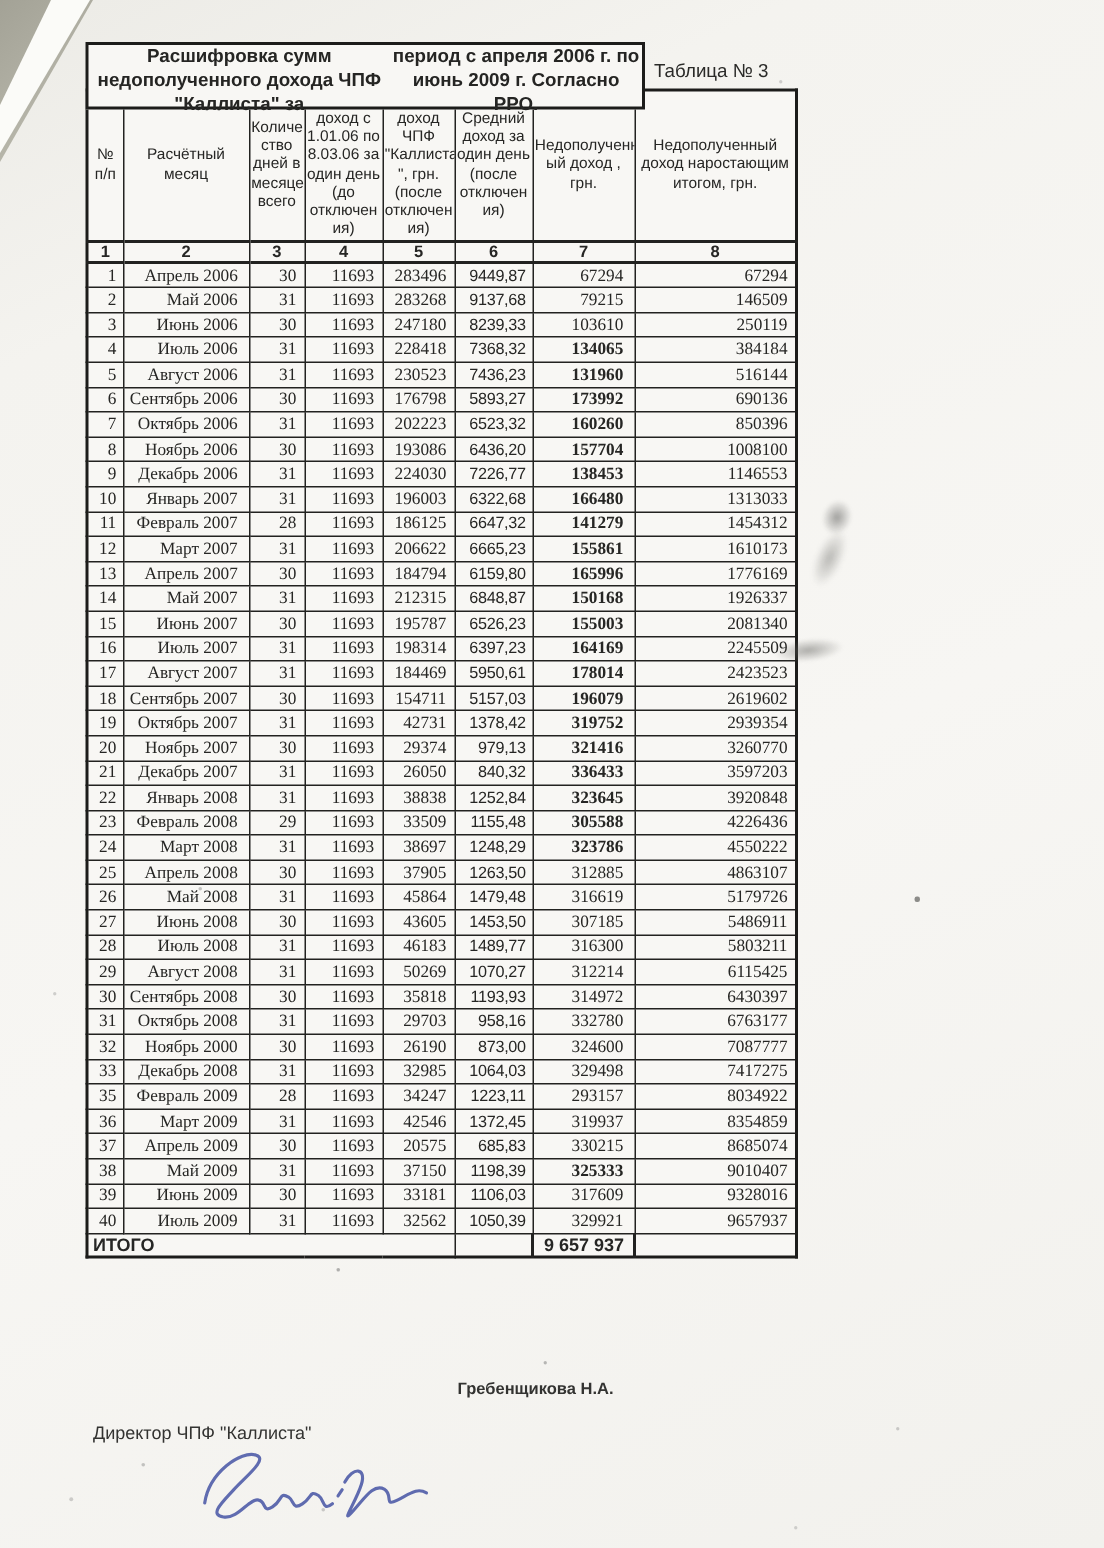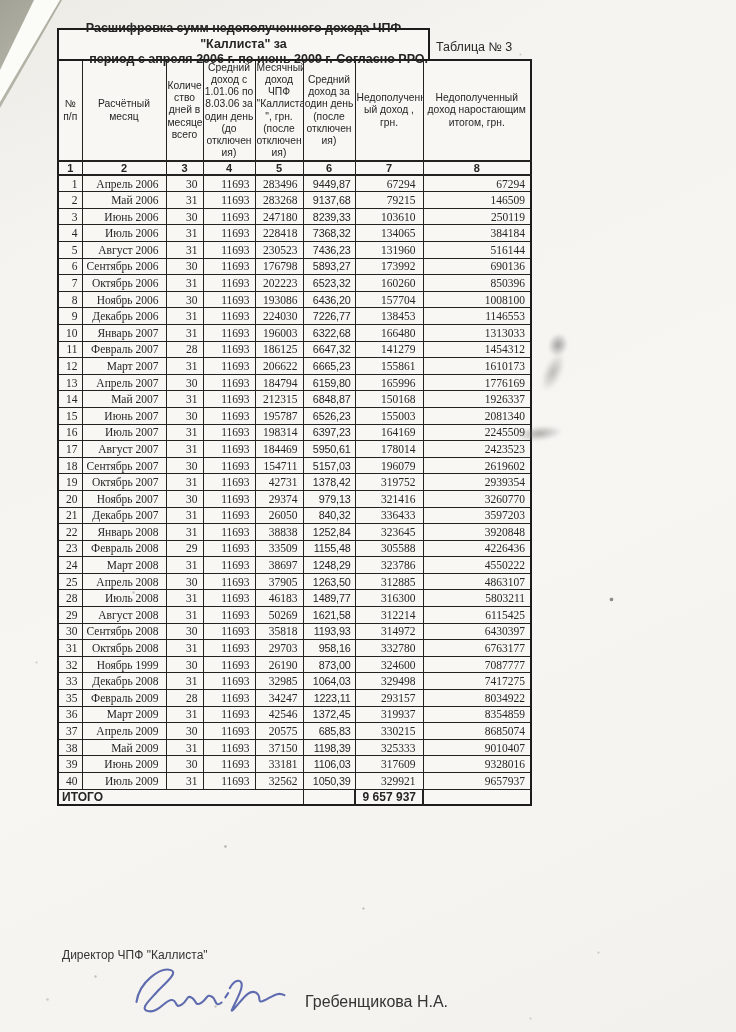--- a/index.html
+++ b/index.html
@@ -21,23 +21,23 @@
     background: linear-gradient(135deg, #a3a296 0%, #b8b7ab 45%, #c6c5ba 70%);
     clip-path: polygon(0 0, 62px 0, 0 108px);
   }
   .corner-white {
     position: absolute; left: 0; top: 0; width: 130px; height: 130px;
     background: #fbfbf8;
     clip-path: polygon(34px 0, 60px 0, 0 102px, 0 70px);
   }
   
   .title-box {
-    position: absolute; left: 57px; top: 28px; width: 373px; height: 33px;
+    position: absolute; left: 57px; top: 28px; width: 373px; height: 45px;
     border: 2.2px solid #1c1c1a;
-    display: flex; flex-direction: column; justify-content: center; align-items: flex-end;
+    display: flex; flex-direction: row; justify-content: center; align-items: flex-start;
     font-size: 12.5px; font-weight: 700; color: #252523; line-height: 1.26;
     text-align: center; background: #f8f7f4;
     z-index: 2;
   }
   .table-caption {
     position: absolute; left: 436px; top: 40px;
     font-size: 12.5px; color: #2a2a28;
   }
   
   table.main {
@@ -69,35 +69,35 @@
     font-family: "Liberation Serif", serif;
     font-size: 11.5px;
     text-align: right; padding: 0 5px 0 0;
     vertical-align: middle;
   }
   td.c1 { padding-right: 4px; }
   td.c2 { padding-right: 7px; margin-top: 16px; }
   td.c6 { font-family: "Liberation Sans", sans-serif; font-size: 10.8px; letter-spacing: -0.2px; padding-right: 4px; }
   th.c7, td.c7 { border-left-width: 2.5px; border-right-width: 2.5px; }
   td.c7 { padding-right: 7px; }
-  td.c7.bold { font-weight: 400; text-align: right; }
+  td.c7.bold { font-weight: 700; text-align: right; }
   td.c8 { padding-right: 5px; }
   tfoot td { height: 15px; border-top-width: 2.2px; border-bottom-width: 2.6px; }
   tfoot td.itogo {
     font-family: "Liberation Sans", sans-serif;
     font-size: 12px; font-weight: 700; text-align: left; padding-left: 3px; margin-top: 48px;
   }
   tfoot td.total-val {
     font-family: "Liberation Sans", sans-serif;
     font-size: 12px; font-weight: 700; text-align: right; padding-right: 6px;
     border-left-width: 2.5px; border-right-width: 2.5px;
   }
   
   .footer-left  { position: absolute; left: 62px;  top: 948px; font-size: 12px; color: #333331; }
-  .footer-right { position: absolute; left: 305px; top: 993px; font-size: 16px; color: #333331; }
+  .footer-right { position: absolute; left: 305px; top: 920px; font-size: 11px; color: #333331; font-weight: bold; }
   .signature { position: absolute; left: 122px; top: 958px; width: 180px; height: 66px; transform: rotate(-3deg); }
   
   .smudge1 {
     position: absolute; left: 548px; top: 333px; width: 20px; height: 24px;
     background: radial-gradient(ellipse at center, rgba(90,90,88,.55), rgba(90,90,88,0) 70%);
     filter: blur(1.2px); transform: rotate(18deg);
   }
   .smudge1b {
     position: absolute; left: 544px; top: 352px; width: 18px; height: 40px;
     background: radial-gradient(ellipse at center, rgba(110,110,106,.45), rgba(110,110,106,0) 72%);
@@ -418,36 +418,56 @@
           <td class="c1">25</td>
           <td class="c2">Апрель 2008</td>
           <td class="c3">30</td>
           <td class="c4">11693</td>
           <td class="c5">37905</td>
           <td class="c6">1263,50</td>
           <td class="c7">312885</td>
           <td class="c8">4863107</td>
         </tr>
         <tr>
+          <td class="c1">26</td>
+          <td class="c2">Май 2008</td>
+          <td class="c3">31</td>
+          <td class="c4">11693</td>
+          <td class="c5">45864</td>
+          <td class="c6">1479,48</td>
+          <td class="c7">316619</td>
+          <td class="c8">5179726</td>
+        </tr>
+        <tr>
+          <td class="c1">27</td>
+          <td class="c2">Июнь 2008</td>
+          <td class="c3">30</td>
+          <td class="c4">11693</td>
+          <td class="c5">43605</td>
+          <td class="c6">1453,50</td>
+          <td class="c7">307185</td>
+          <td class="c8">5486911</td>
+        </tr>
+        <tr>
           <td class="c1">28</td>
           <td class="c2">Июль 2008</td>
           <td class="c3">31</td>
           <td class="c4">11693</td>
           <td class="c5">46183</td>
           <td class="c6">1489,77</td>
           <td class="c7">316300</td>
           <td class="c8">5803211</td>
         </tr>
         <tr>
           <td class="c1">29</td>
           <td class="c2">Август 2008</td>
           <td class="c3">31</td>
           <td class="c4">11693</td>
           <td class="c5">50269</td>
-          <td class="c6">1621,58</td>
+          <td class="c6">1070,27</td>
           <td class="c7">312214</td>
           <td class="c8">6115425</td>
         </tr>
         <tr>
           <td class="c1">30</td>
           <td class="c2">Сентябрь 2008</td>
           <td class="c3">30</td>
           <td class="c4">11693</td>
           <td class="c5">35818</td>
           <td class="c6">1193,93</td>
@@ -459,21 +479,21 @@
           <td class="c2">Октябрь 2008</td>
           <td class="c3">31</td>
           <td class="c4">11693</td>
           <td class="c5">29703</td>
           <td class="c6">958,16</td>
           <td class="c7">332780</td>
           <td class="c8">6763177</td>
         </tr>
         <tr>
           <td class="c1">32</td>
-          <td class="c2">Ноябрь 1999</td>
+          <td class="c2">Ноябрь 2000</td>
           <td class="c3">30</td>
           <td class="c4">11693</td>
           <td class="c5">26190</td>
           <td class="c6">873,00</td>
           <td class="c7">324600</td>
           <td class="c8">7087777</td>
         </tr>
         <tr>
           <td class="c1">33</td>
           <td class="c2">Декабрь 2008</td>

